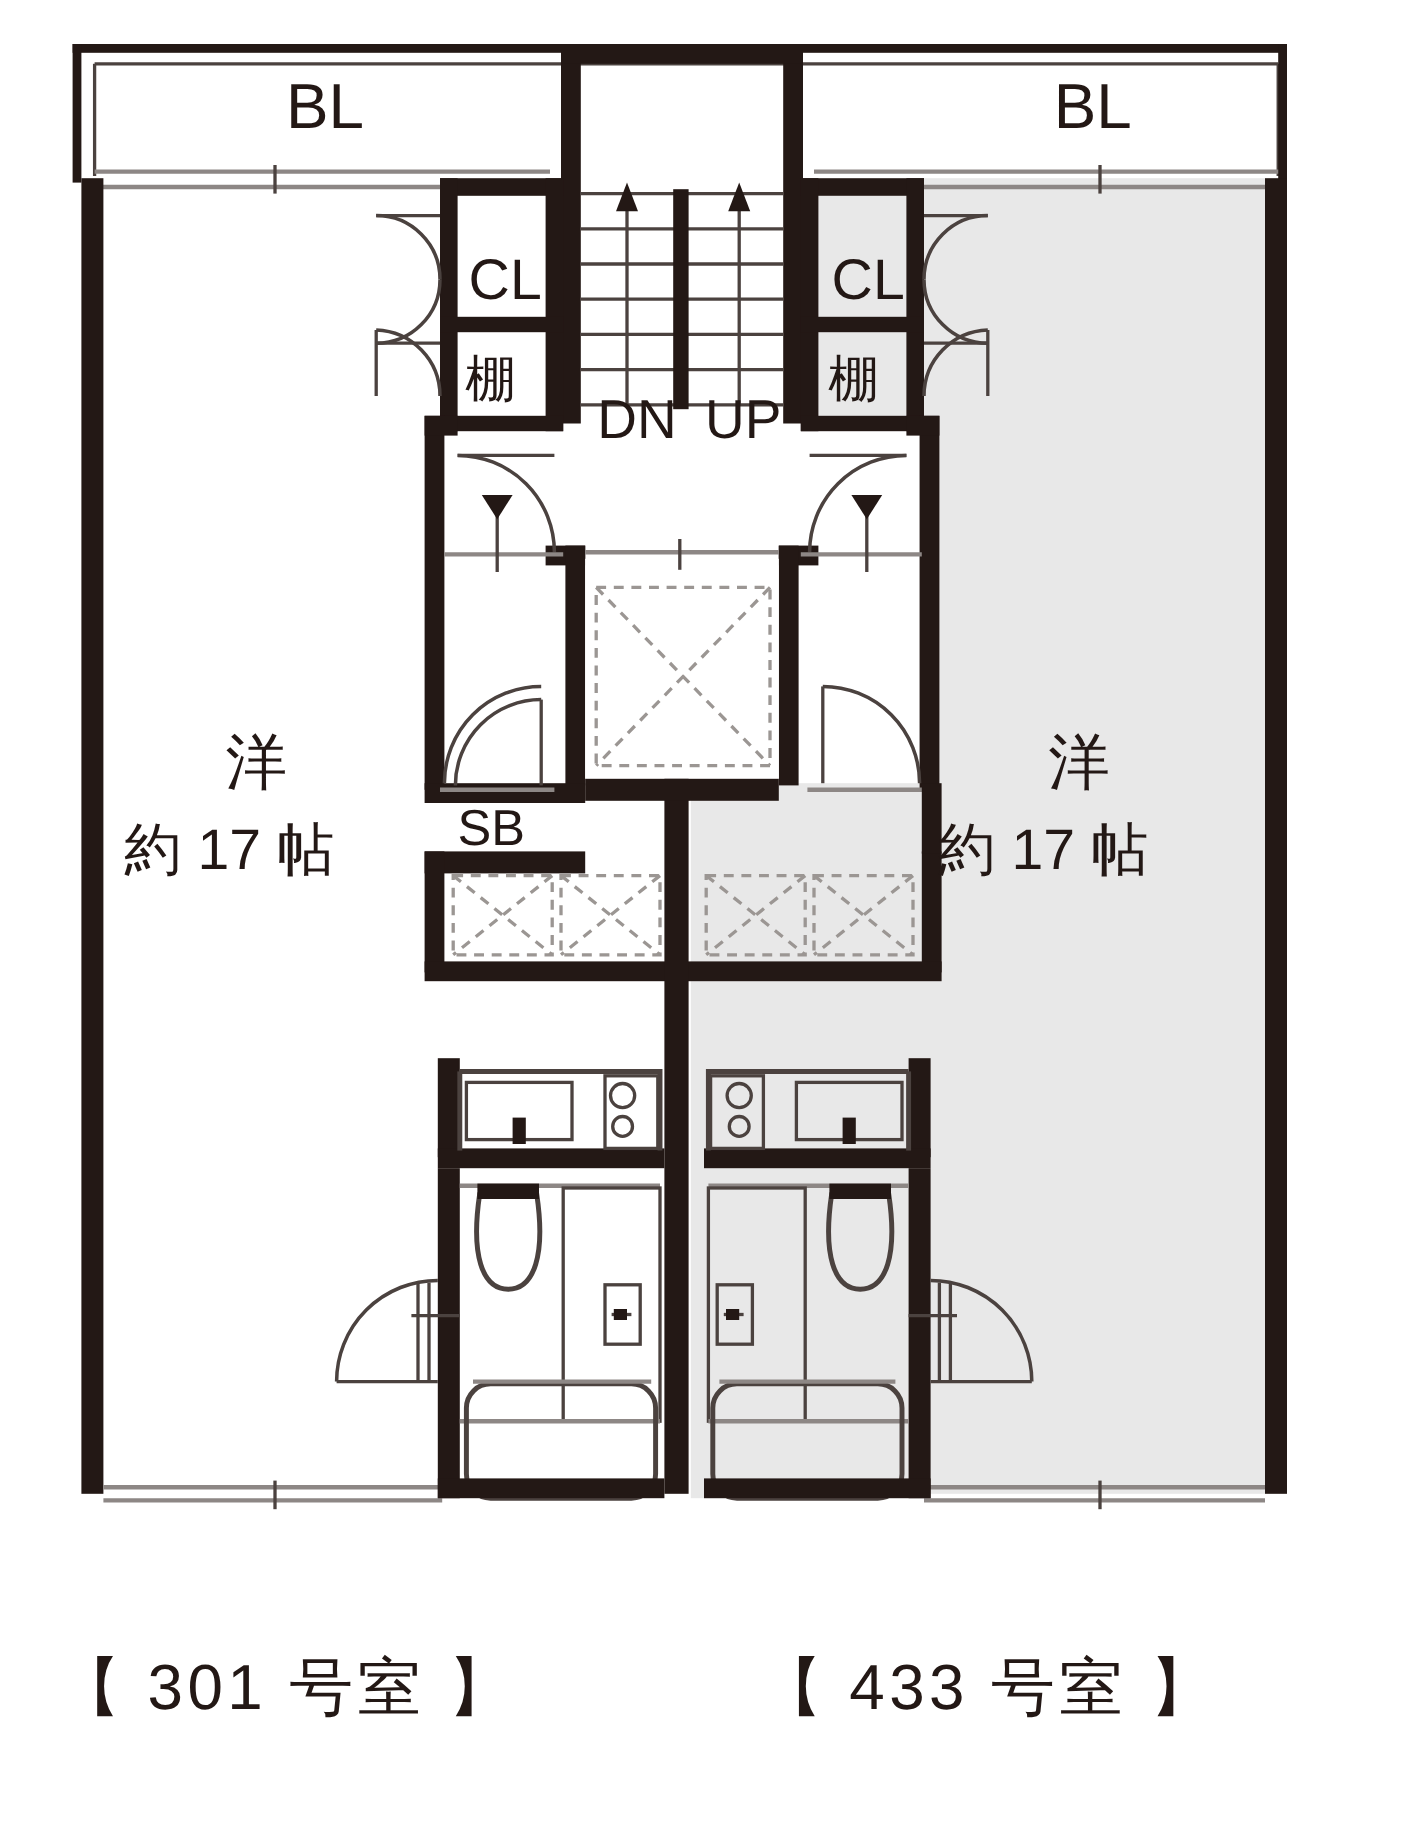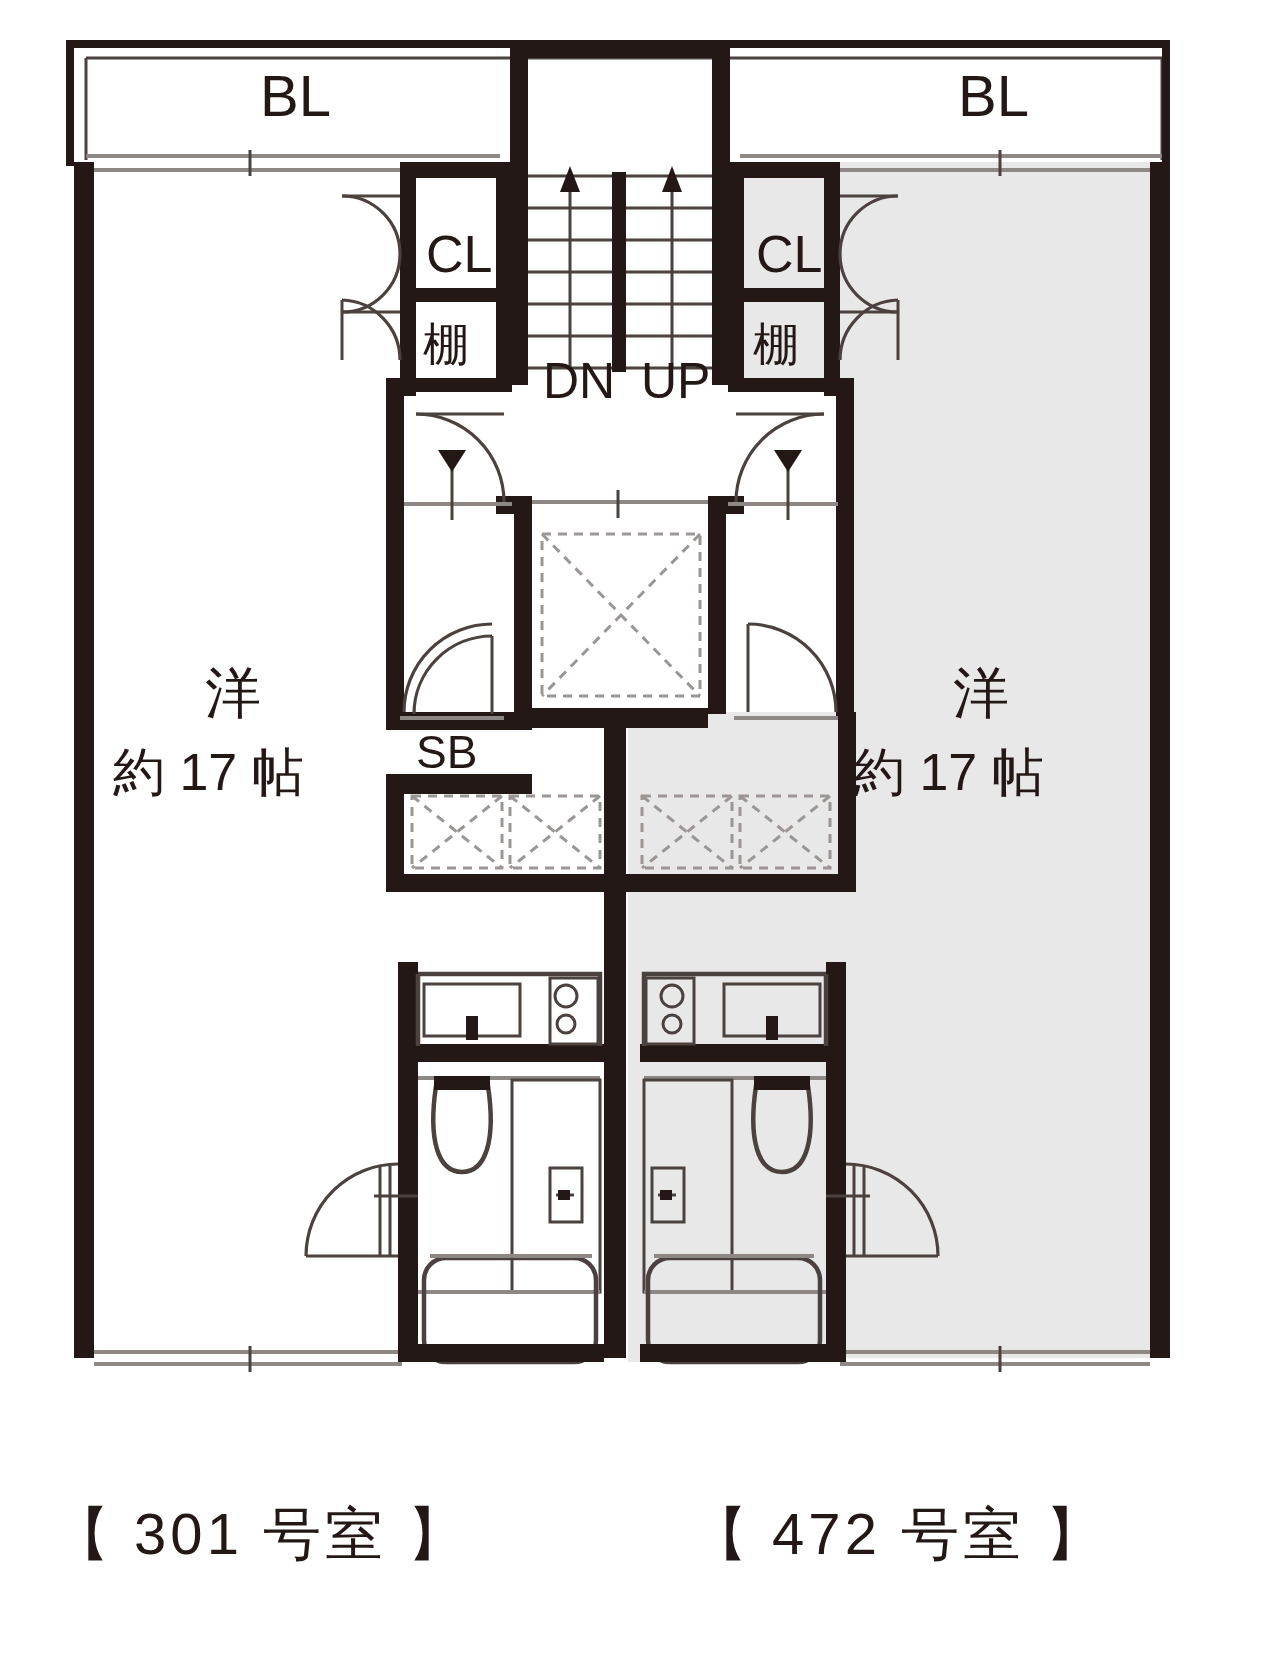--- a/index.html
+++ b/index.html
@@ -302,15 +302,15 @@
 
   <text class="txt" x="205" y="712" font-size="56">洋</text>
   <text class="txt" x="113" y="790" font-size="52">約 17 帖</text>
 
   <text class="txt" x="953" y="712" font-size="56">洋</text>
   <text class="txt" x="853" y="790" font-size="52">約 17 帖</text>
 
 </svg>
 
 <div class="unit-caption" id="cap-301">【 301 号室 】</div>
-<div class="unit-caption" id="cap-302">【 472 号室 】</div>
+<div class="unit-caption" id="cap-302">【 433 号室 】</div>
 
 </div>
 
 </body></html>

